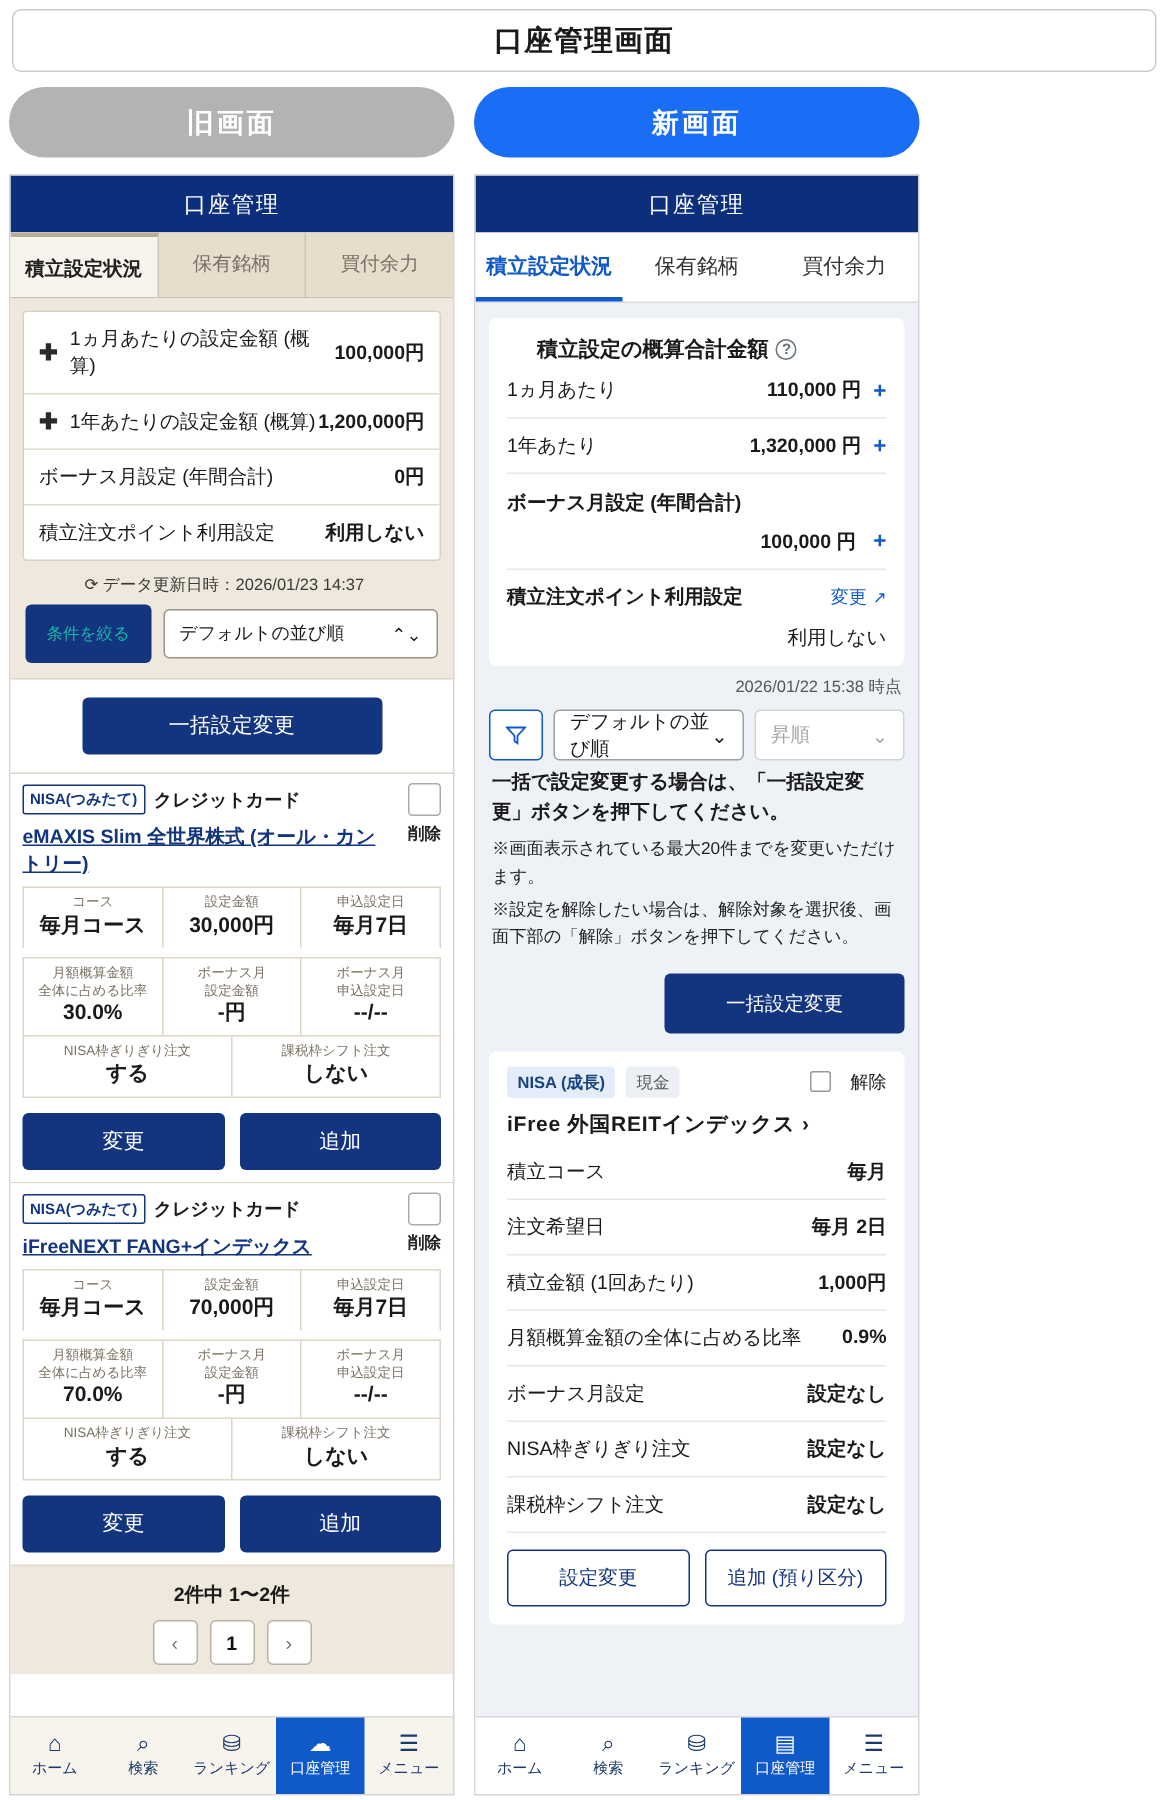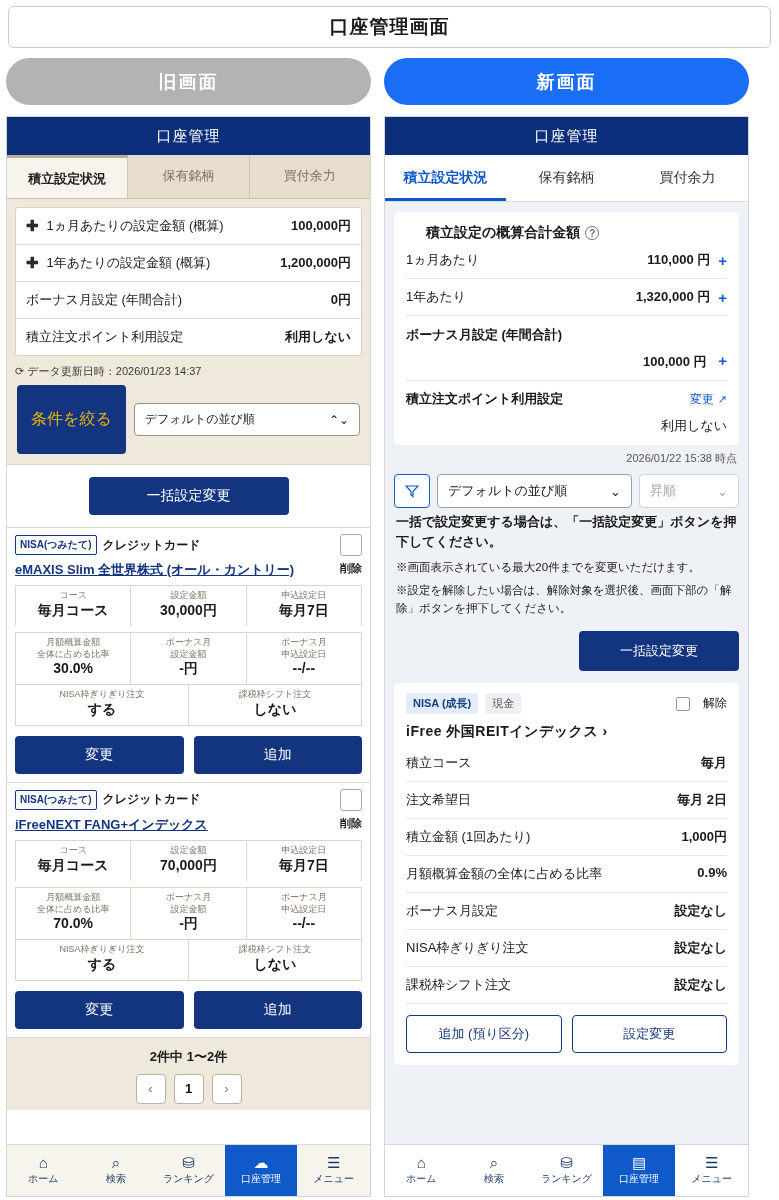--- a/index.html
+++ b/index.html
@@ -20,21 +20,21 @@
     align-items: center;
     justify-content: center;
     background: #ffffff;
   }
   .page-title-bar .t {
     font-size: 19px;
     font-weight: bold;
     letter-spacing: 1px;
   }
   .columns { display: flex; gap: 13px; padding: 0 6px; }
-  .col { width: 365px; }
+  .col { width: 297px; }
   .col-head {
     height: 47px;
     border-radius: 24px;
     display: flex;
     align-items: center;
     justify-content: center;
     color: #fff;
     font-size: 18px;
     font-weight: bold;
     letter-spacing: 2px;
@@ -93,31 +93,31 @@
   .sum-row:last-child { border-bottom: none; }
   .plus-ic {
     color: #2a2a2a;
     font-size: 15px;
     font-weight: bold;
     margin-right: 8px;
   }
   .sum-lab { flex: 1; }
   .sum-val { font-weight: bold; font-size: 13px; }
   .upd {
-    text-align: left;
+    text-align: center;
     font-size: 11px;
     color: #3a3a3a;
     padding: 8px 10px 6px 0;
   }
   .ctrl-row { display: flex; align-items: center; gap: 8px; padding: 0 2px 10px; }
   .btn-narrow {
     background: #13357f;
-    color: #eab308;
-    font-size: 16px;
-    padding: 24px 14px;
+    color: #14b8a6;
+    font-size: 11px;
+    padding: 12px 14px;
     border-radius: 4px;
     white-space: nowrap;
   }
   .sel-old {
     flex: 1;
     background: #fff;
     border: 1px solid #9b9385;
     border-radius: 4px;
     font-size: 12px;
     padding: 7px 10px;
@@ -593,22 +593,22 @@
             </div>
           <div class="prow">
               <span class="lab">NISA枠ぎりぎり注文</span>
               <span class="val">設定なし</span>
             </div>
           <div class="prow">
               <span class="lab">課税枠シフト注文</span>
               <span class="val">設定なし</span>
             </div>
           <div class="pbtns">
+            <div class="pbtn">設定変更</div>
             <div class="pbtn">追加 (預り区分)</div>
-            <div class="pbtn">設定変更</div>
           </div>
         </div>
       </div>
 
       <div class="tabbar">
         <div class="tb">
             <span class="ic">⌂</span>
             <span>ホーム</span>
           </div>
         <div class="tb">

